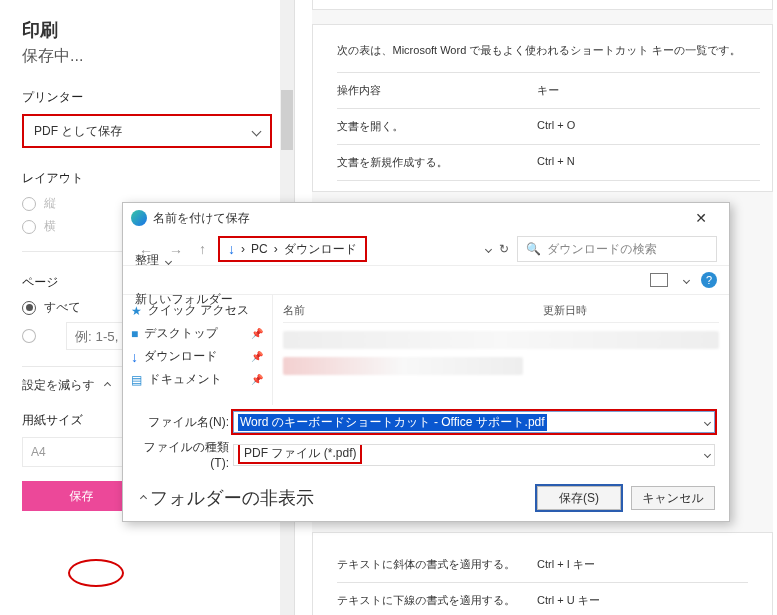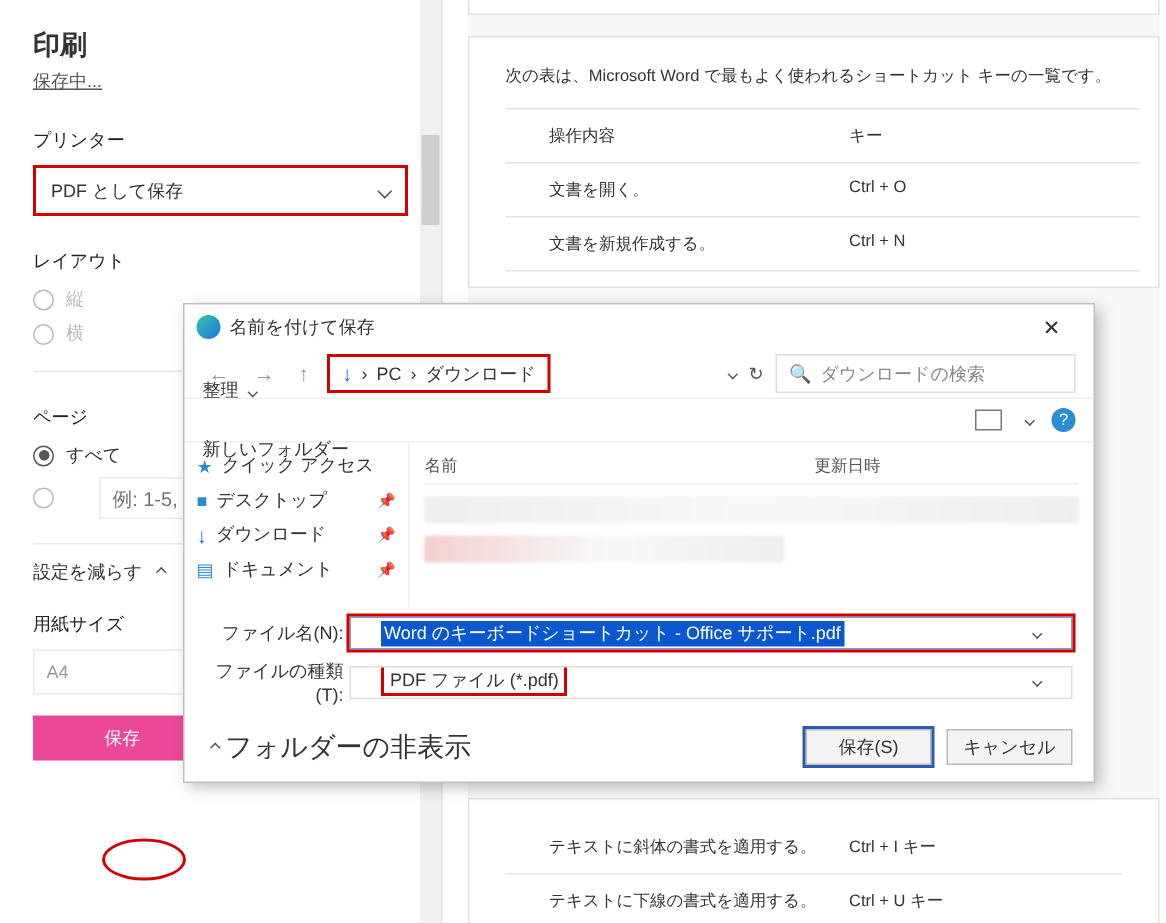--- a/index.html
+++ b/index.html
@@ -1,20 +1,20 @@
 <!DOCTYPE html>
 <html><head>
 <meta charset="utf-8">
 <style>
   *{box-sizing:border-box;margin:0;padding:0;font-family:"Yu Gothic UI","Meiryo",sans-serif;}
   body{background:#fff;width:777px;height:615px;overflow:hidden;font-size:12px;color:#333;}
   
   .print-panel{position:absolute;left:0;top:0;width:295px;height:615px;border-right:1px solid #e0e0e0;padding:18px 22px 0 22px;}
   .print-title{font-size:18px;font-weight:600;margin-bottom:4px;}
-  .saving{font-size:12px;color:#555;text-decoration:underline;}
+  .saving{font-size:16px;color:#555;}
   .section-label{font-size:12px;margin-top:22px;margin-bottom:8px;color:#222;}
   .printer-select{height:34px;border:2px solid #d40000;display:flex;align-items:center;justify-content:space-between;padding:0 10px;background:#fff;font-size:12px;}
   .chev{border:solid #555;border-width:0 1px 1px 0;display:inline-block;padding:3px;transform:rotate(45deg);}
   .radio-row{display:flex;align-items:center;gap:8px;margin:6px 0;color:#bbb;}
   .radio-row.active{color:#333;}
   .radio{width:14px;height:14px;border:1px solid #bbb;border-radius:50%;display:inline-flex;align-items:center;justify-content:center;}
   .radio.active{border-color:#555;}
   .radio.active::after{content:"";width:7px;height:7px;border-radius:50%;background:#555;}
   .page-input{margin-left:22px;border:1px solid #eaeaea;height:28px;width:210px;padding:0 8px;color:#bbb;background:#fff;}
   hr.sep{border:none;border-top:1px solid #e8e8e8;margin:16px 0 6px;}
@@ -22,21 +22,21 @@
   .size-select{height:30px;border:1px solid #eaeaea;width:250px;padding:0 8px;color:#999;display:flex;align-items:center;justify-content:space-between;margin-top:6px;}
   .btn-row{display:flex;gap:10px;margin-top:14px;}
   .btn{height:30px;flex:1;display:flex;align-items:center;justify-content:center;font-size:12px;}
   .btn.save{background:#ec4899;color:#fff;position:relative;}
   .btn.cancel{background:#fff;border:1px solid #ddd;}
   
   .doc-preview{position:absolute;left:312px;top:0;right:4px;height:615px;background:#f7f7f7;padding:0;}
   .doc-page{background:#fff;margin:0 0 16px 0;border:1px solid #e2e2e2;padding:18px 12px 10px 24px;}
   .doc-page .intro{font-size:11px;color:#333;margin-bottom:14px;}
   .tbl-row{display:flex;border-bottom:1px solid #e2e2e2;padding:10px 0;font-size:11px;}
-  .tbl-row .c1{width:200px;color:#333;margin-left:29px;}
+  .tbl-row .c1{width:200px;color:#333;}
   .tbl-row .c2{color:#333;}
   .doc-page2{background:#fff;border:1px solid #e2e2e2;padding:14px 24px;margin-top:340px;}
   
   .scroll-track{position:absolute;right:0;top:0;width:14px;height:100%;background:#f0f0f0;}
   .scroll-thumb{position:absolute;right:1px;top:90px;width:12px;height:60px;background:#cfcfcf;}
   
   .save-dialog{position:absolute;left:122px;top:202px;width:608px;height:320px;background:#fff;border:1px solid #bfbfbf;box-shadow:3px 3px 10px rgba(0,0,0,0.25);}
   .dlg-title{height:30px;display:flex;align-items:center;padding:0 8px;font-size:12px;}
   .dlg-title .edge-icon{width:16px;height:16px;border-radius:50%;background:linear-gradient(135deg,#37c5a6 0%,#1a73e8 100%);margin-right:6px;}
   .dlg-close{margin-left:auto;width:40px;height:28px;display:flex;align-items:center;justify-content:center;font-size:14px;}
@@ -58,21 +58,21 @@
   .star{color:#2a8dd4;}
   .pin{color:#999;font-size:10px;margin-left:auto;}
   .file-list{flex:1;padding:4px 10px;}
   .file-head{display:flex;font-size:11px;color:#555;border-bottom:1px solid #eee;padding:4px 0;}
   .file-head .fc1{width:260px;}
   .file-blur{height:18px;background:linear-gradient(90deg,#eee,#f8f8f8,#eee);margin:8px 0;border-radius:2px;filter:blur(1px);}
   .file-blur.red{background:linear-gradient(90deg,#f3d0d0,#f8f8f8,#eee);width:55%;}
   .dlg-fields{padding:6px 14px 0 14px;}
   .field-row{display:flex;align-items:center;margin-bottom:6px;}
   .field-label{width:96px;text-align:right;font-size:12px;padding-right:4px;}
-  .field-input{flex:1;height:22px;border:1px solid #7a9fd4;padding:0 20px;font-size:12px;display:flex;align-items:center;justify-content:space-between;}
+  .field-input{flex:1;height:22px;border:1px solid #7a9fd4;padding:0 4px;font-size:12px;display:flex;align-items:center;justify-content:space-between;}
   .field-input.highlight{outline:2px solid #d40000;}
   .field-input .sel{background:#0a57d0;color:#fff;padding:0 2px;display:inline-block;}
   .field-input.type{border:1px solid #ddd;}
   .field-input.type .redbox{border:2px solid #d40000;padding:0 4px;display:inline-block;border-top:none;}
   .dlg-footer{display:flex;align-items:center;padding:10px 14px;gap:10px;}
   .fold-hide{font-size:18px;color:#333;display:flex;align-items:center;gap:4px;}
   .dlg-btn{width:84px;height:24px;border:1px solid #bbb;background:#f4f4f4;font-size:12px;display:flex;align-items:center;justify-content:center;}
   .dlg-btn.save{outline:2px solid #2a5db0;}
   .mini-chev{border:solid #555;border-width:0 1px 1px 0;display:inline-block;padding:2px;transform:rotate(45deg);margin-left:4px;}
   .mini-chev.up{transform:rotate(-135deg);}

